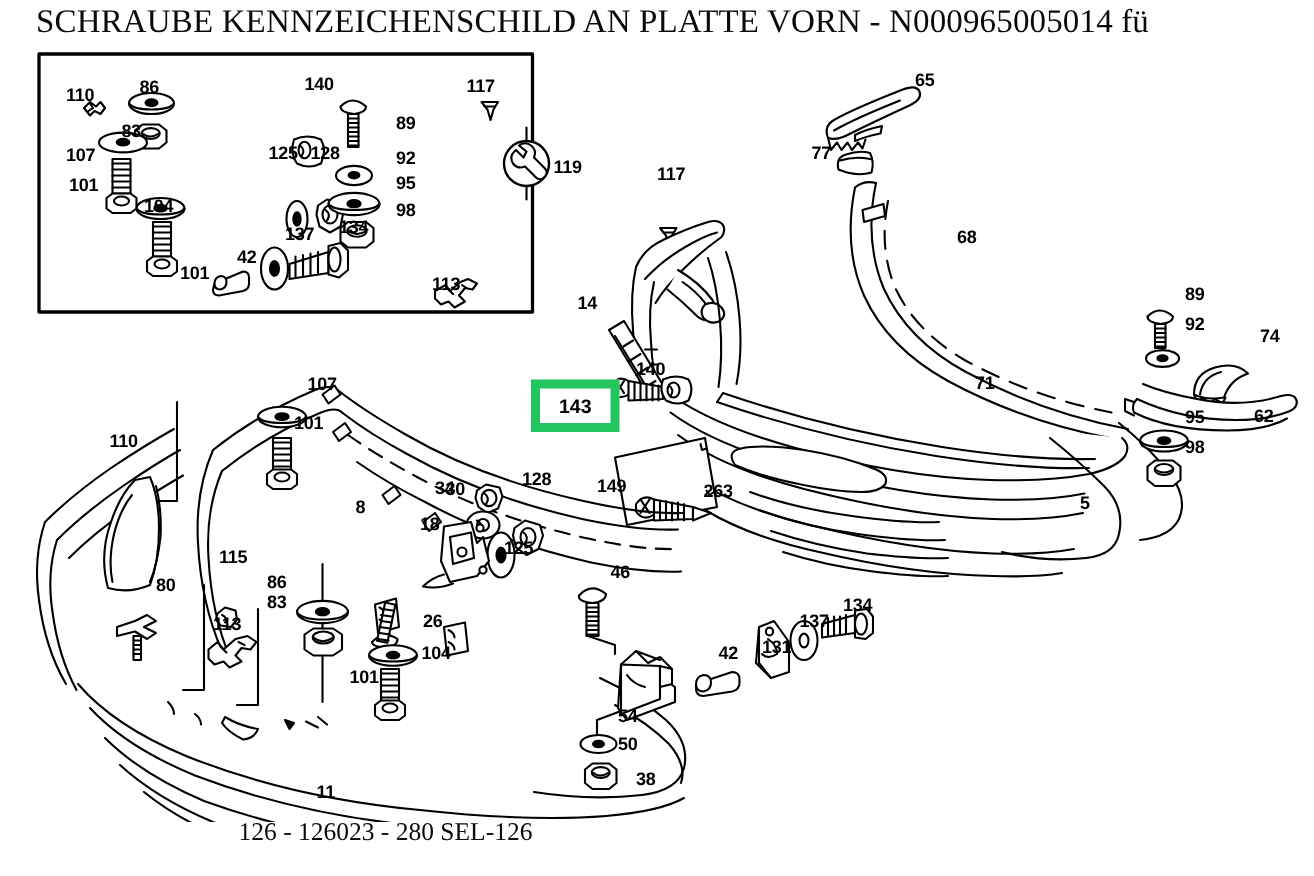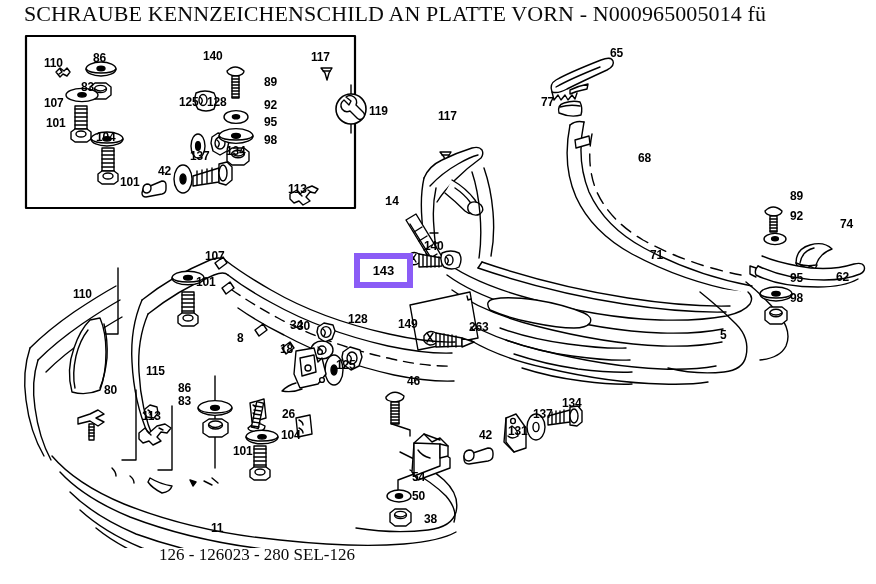--- a/index.html
+++ b/index.html
@@ -66,21 +66,21 @@
     line-height: 12px;
     letter-spacing: -0.2px;
   }
   
   #highlight-box {
     position: absolute;
     left: 354px;
     top: 253px;
     width: 59px;
     height: 35px;
-    border: 6px solid #8b5cf6;
+    border: 6px solid #22c55e;
     background: #ffffff;
     box-sizing: border-box;
   }
   #highlight-label {
     position: absolute;
     left: 0;
     top: 0;
     width: 100%;
     height: 100%;
     display: flex;
@@ -568,21 +568,21 @@
     <div class="lbl" style="left:311px; top:51px;">117</div>
     <div class="lbl" style="left:288px; top:183px;">113</div>
     <div class="lbl" style="left:369px; top:105px;">119</div>
   </div>
 
   <div>
     <div class="lbl" style="left:438px; top:110px;">117</div>
     <div class="lbl" style="left:570px; top:47px;padding-left:40px;">65</div>
     <div class="lbl" style="left:541px; top:96px;">77</div>
     <div class="lbl" style="left:638px; top:152px;">68</div>
-    <div class="lbl" style="left:385px; top:196px;font-family:Liberation Mono, monospace;">14</div>
+    <div class="lbl" style="left:385px; top:196px;">14</div>
     <div class="lbl" style="left:790px; top:190px;">89</div>
     <div class="lbl" style="left:790px; top:210px;">92</div>
     <div class="lbl" style="left:840px; top:218px;">74</div>
     <div class="lbl" style="left:650px; top:249px;">71</div>
     <div class="lbl" style="left:790px; top:272px;">95</div>
     <div class="lbl" style="left:836px; top:271px;">62</div>
     <div class="lbl" style="left:790px; top:292px;">98</div>
     <div class="lbl" style="left:720px; top:329px;">5</div>
     <div class="lbl" style="left:424px; top:240px;">140</div>
     <div class="lbl" style="left:398px; top:318px;">149</div>

